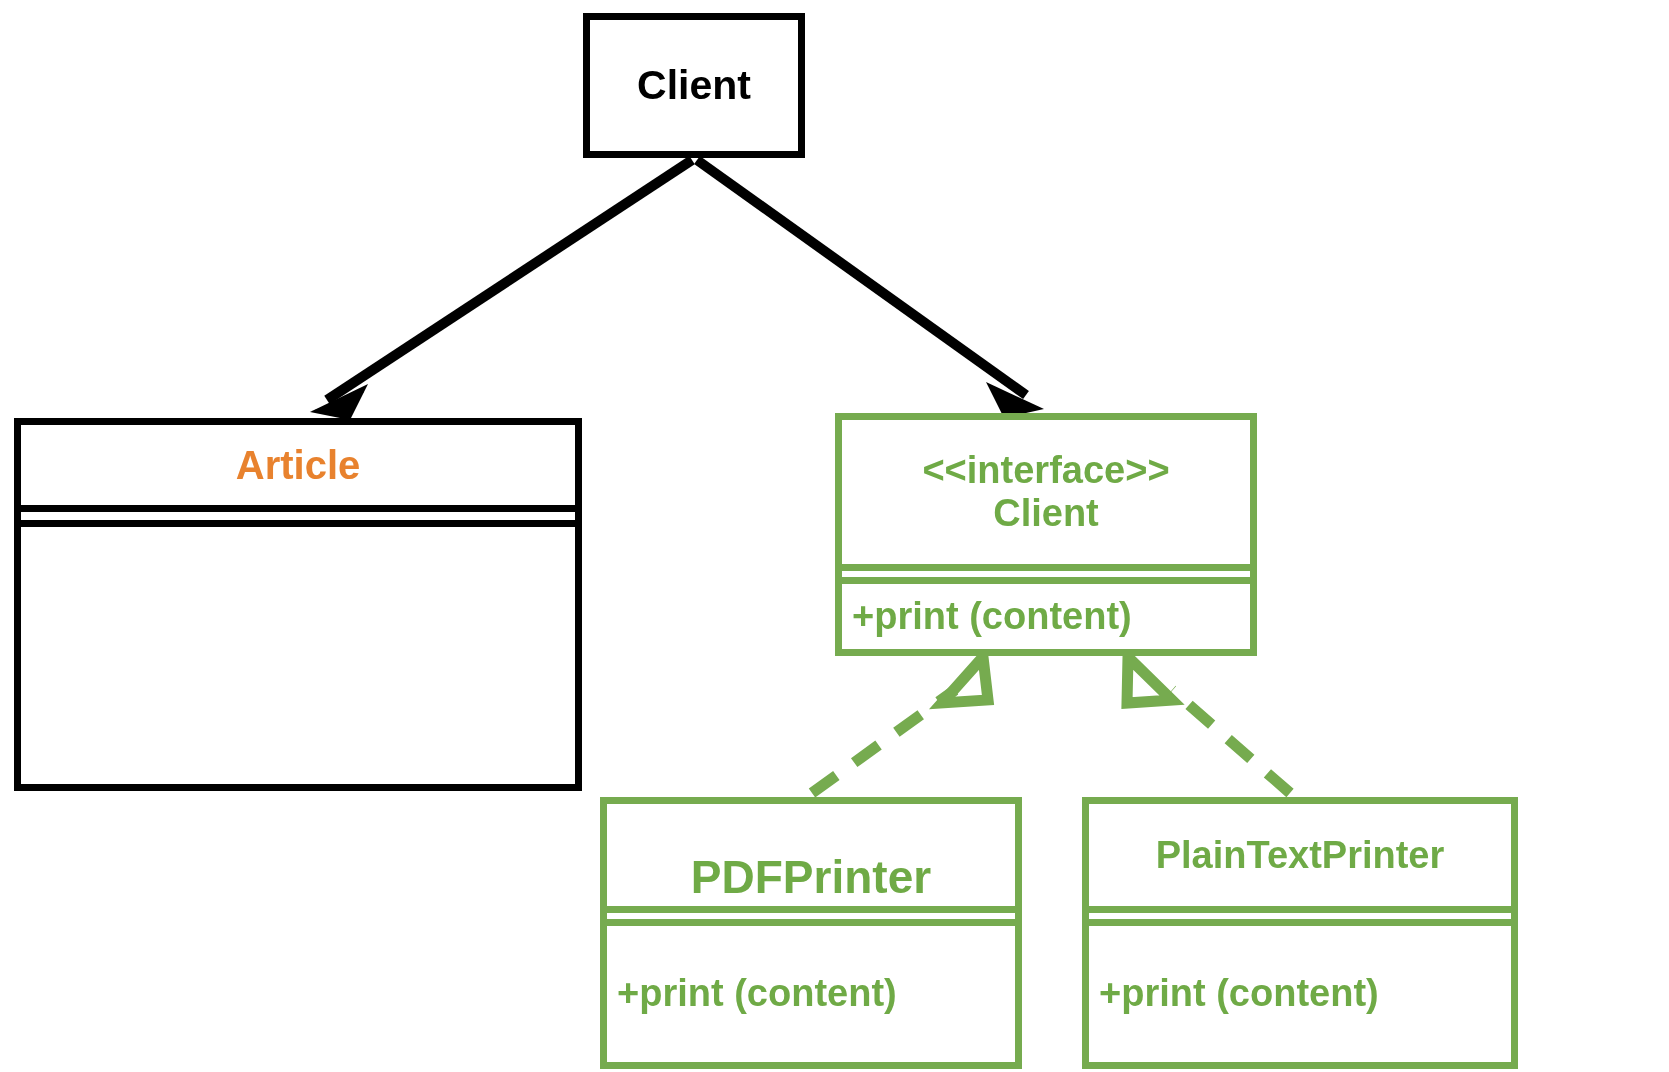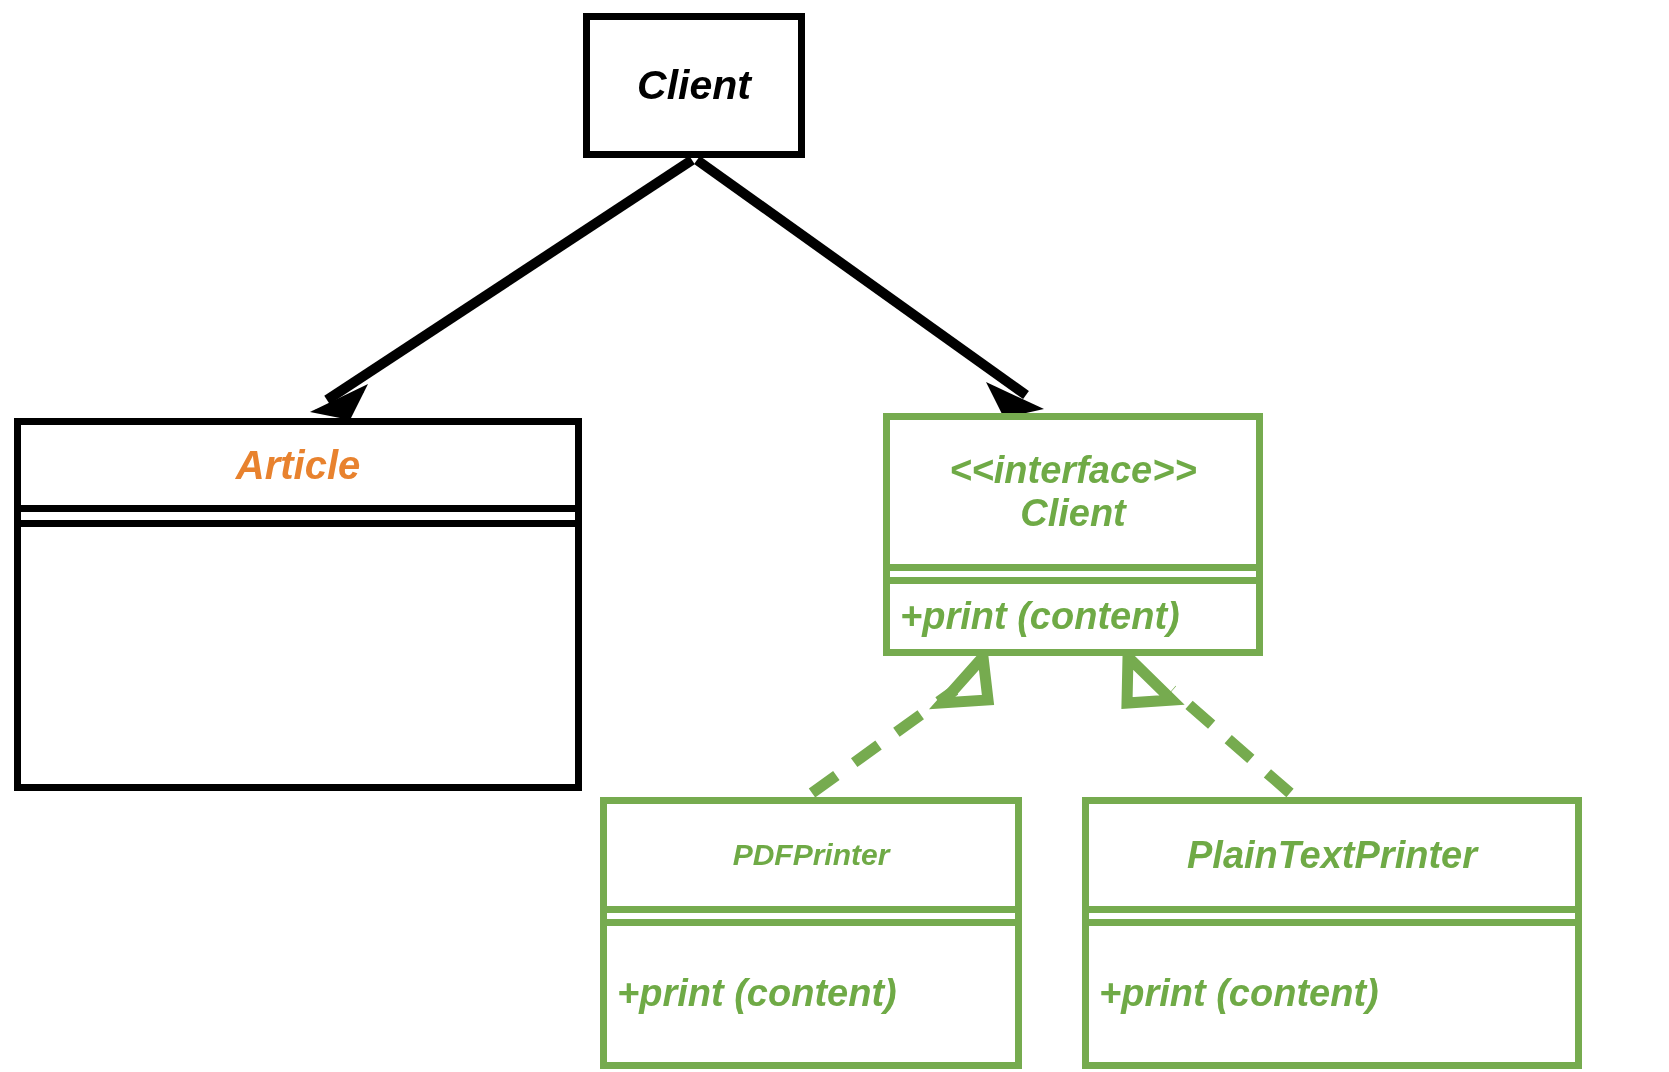--- a/index.html
+++ b/index.html
@@ -12,21 +12,20 @@
     height: 1072px;
     position: relative;
     overflow: hidden;
     font-family: "Liberation Sans", sans-serif;
   }
   #canvas {
     position: absolute;
     inset: 0;
     width: 1669px;
     height: 1072px;
-    font-style: italic;
   }
   #edges {
     position: absolute;
     left: 0;
     top: 0;
     width: 1669px;
     height: 1072px;
     pointer-events: none;
   }
 
@@ -116,56 +115,56 @@
   #article-box .member {
     font-size: 41px;
   }
   .m-orange { color: #E8822E; }
   .m-blue   { color: #4472C4; }
 
   
   #printer-box {
     left: 835px;
     top: 413px;
-    width: 380px;
+    width: 422px;
     height: 243px;
-    margin-left: 48px;
   }
   #printer-box .class-title {
     color: #6FAA46;
     font-size: 38px;
     flex: 0 0 140px;
   }
   #printer-box .member {
     font-size: 38px;
     color: #6FAA46;
   }
 
   
   #pdfprinter-box {
     left: 600px;
     top: 797px;
     width: 422px;
     height: 272px;
   }
   #pdfprinter-box .class-title {
     color: #6FAA46;
-    font-size: 30px;
+    font-size: 46px;
     flex: 0 0 98px;
+    justify-content: flex-end;
   }
   #pdfprinter-box .member {
     font-size: 38px;
     color: #6FAA46;
   }
 
   
   #plaintextprinter-box {
     left: 1082px;
     top: 797px;
-    width: 500px;
+    width: 436px;
     height: 272px;
   }
   #plaintextprinter-box .class-title {
     color: #6FAA46;
     font-size: 38px;
     flex: 0 0 98px;
   }
   #plaintextprinter-box .member {
     font-size: 38px;
     color: #6FAA46;

